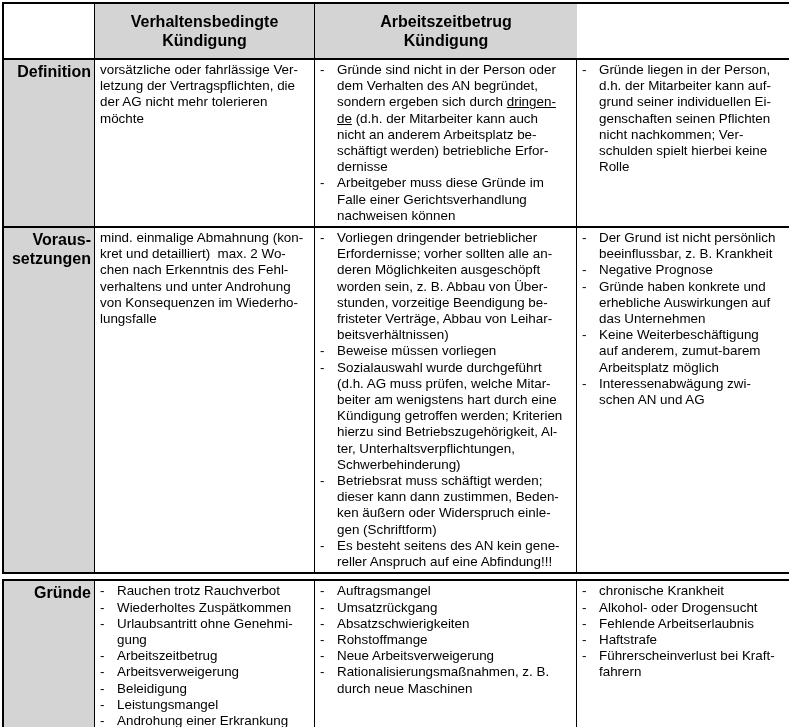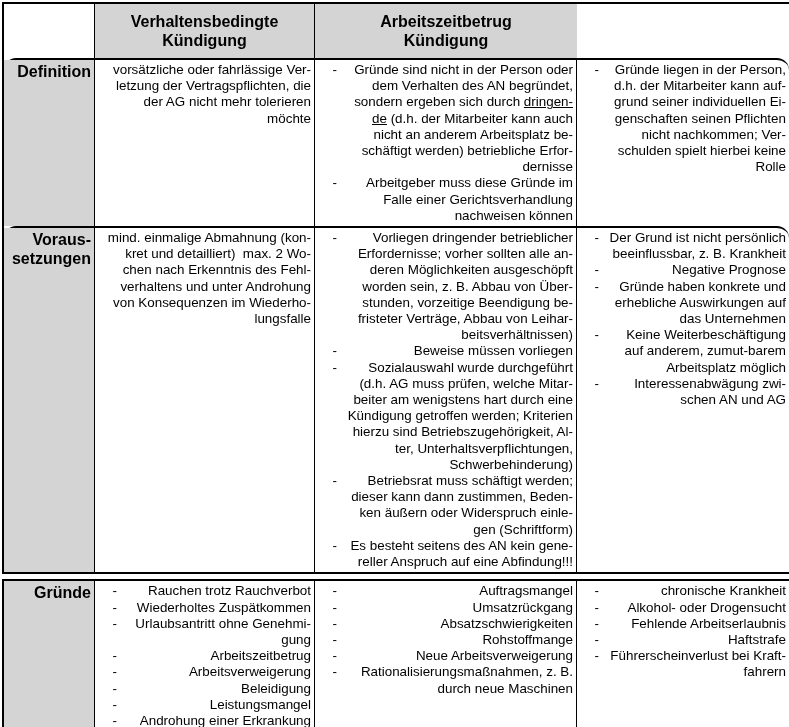--- a/index.html
+++ b/index.html
@@ -13,21 +13,20 @@
   }
   .tbl {
     width: 785px;
     border: 2px solid #000000;
     background: #ffffff;
   }
   .tbl2 { margin-top: 5px; }
   .row {
     display: grid;
     grid-template-columns: 91px 220px 262px 212px;
-    border-radius: 12px;
   }
   .row + .row { border-top: 2px solid #000000; }
   .cell {
     box-sizing: border-box;
     border-right: 1px solid #000000;
     overflow: hidden;
   }
   .cell:last-child { border-right: none; }
   .header-row { height: 54px; }
   .head {
@@ -48,21 +47,20 @@
     font-size: 16px;
     line-height: 19px;
     padding: 2px 3px 2px 5px;
     white-space: pre-wrap;
     text-align: right;
   }
   .body {
     font-size: 13.4px;
     line-height: 16.2px;
     padding: 2px 3px 2px 5px;
-    text-align: right;
   }
   .plain { white-space: pre-wrap; }
   .bullet { display: flex; align-items: flex-start; }
   .dash {
     flex: 0 0 17px;
     white-space: pre;
   }
   .btxt {
     flex: 1 1 auto;
     white-space: pre-wrap;

